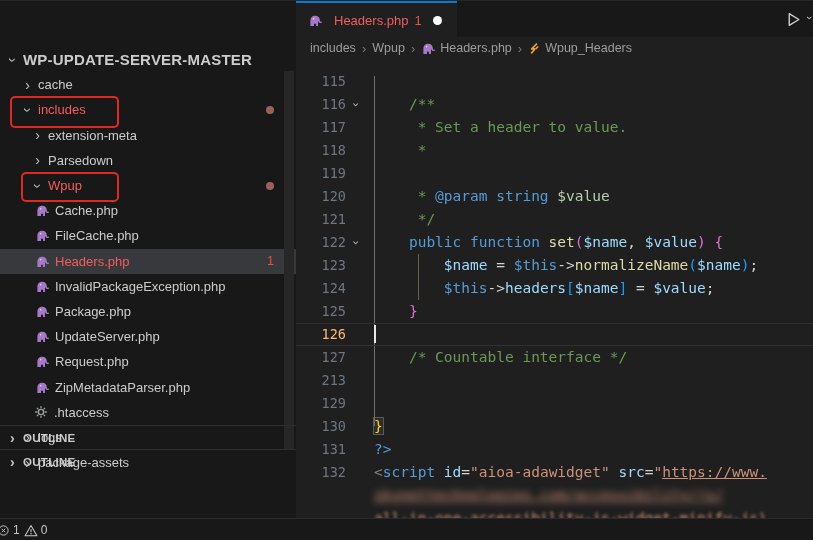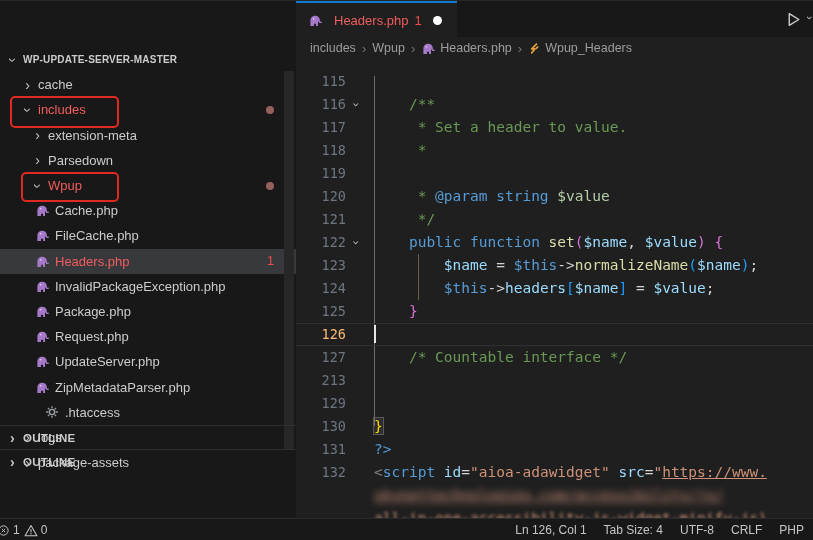--- a/index.html
+++ b/index.html
@@ -7,25 +7,25 @@
        font-family:"Liberation Sans",sans-serif;color:#cccccc;border-top:1px solid #262626;box-sizing:border-box;}
   
   #sidebar{position:absolute;left:0;top:0;width:296px;height:517px;background:#181818;overflow:hidden;}
   #sidebar-header{position:absolute;left:0;top:0;width:100%;height:44px;}
   #explorer-title{position:absolute;left:18px;top:16px;font-size:11.5px;color:#c2c2c2;letter-spacing:.3px;}
   #explorer-more{position:absolute;right:22px;top:10px;font-size:15px;font-weight:700;color:#cccccc;letter-spacing:1px;cursor:pointer;}
   #tree{position:absolute;left:0;top:46px;width:100%;height:424px;overflow:hidden;}
   .trow{position:relative;display:flex;align-items:center;height:25.2px;font-size:13px;color:#cccccc;white-space:nowrap;}
   .trow.selected{background:#37393d;}
   .trow.err .tlabel{color:#f25d5d;}
-  .trow.rootrow .tlabel{font-weight:700;font-size:10px;letter-spacing:.2px;}
+  .trow.rootrow .tlabel{font-weight:700;font-size:15px;letter-spacing:.2px;}
   .twisty{display:inline-block;width:15px;text-align:center;font-size:14px;color:#c5c5c5;flex:0 0 15px;margin-right:3px;}
   .twisty.open{transform:rotate(90deg);}
   .ticon{display:inline-flex;width:16px;height:16px;align-items:center;justify-content:center;flex:0 0 16px;margin-right:5px;}
-  .d0{padding-left:5px}.d1{padding-left:20px}.d2{padding-left:30px}.d2f{padding-left:44px}.d3f{padding-left:34px}
+  .d0{padding-left:5px}.d1{padding-left:20px}.d2{padding-left:30px}.d2f{padding-left:33px}.d3f{padding-left:34px}
   .tbadge{position:absolute;right:22px;font-size:12.5px;color:#f14c4c;}
   .tdot{position:absolute;right:22px;width:8px;height:8px;border-radius:50%;background:#97605e;}
   #scroll-thumb{position:absolute;right:2px;top:70px;width:10px;height:378px;background:#272727;}
   .section-head{position:absolute;left:0;width:296px;height:24px;border-top:1px solid #2f2f2f;display:flex;align-items:center;
                 font-size:11.5px;font-weight:700;color:#cccccc;letter-spacing:.3px;}
   .section-head .twisty{margin-left:5px;}
   
   .anno{position:absolute;border:2.5px solid #e02920;border-radius:5px;pointer-events:none;z-index:6;}
   
   #editor{position:absolute;left:296px;top:0;width:517px;height:517px;background:#1f1f1f;}
@@ -145,30 +145,30 @@
           </span>
           <span class="tlabel">Package.php</span>
         </div>
         <div class="trow d3f">
           <span class="ticon">
             <svg width="15" height="13" viewBox="0 0 16 14">
               <path fill="#a678c8" d="M2.5 13V7.2C2.5 4.2 4.8 2 7.7 2c2.9 0 5 2.2 5 5v.3c0 .9.6 1.2 1.8.9l.4 1.3c-1.9.6-3.3-.1-3.6-1.5h-.6V13H8.6v-2.6H6.4V13H2.5z"></path>
               <circle cx="6" cy="5.2" r=".8" fill="#e8defa"></circle>
             </svg>
           </span>
+          <span class="tlabel">UpdateServer.php</span>
+        </div>
+        <div class="trow d3f">
+          <span class="ticon">
+            <svg width="15" height="13" viewBox="0 0 16 14">
+              <path fill="#a678c8" d="M2.5 13V7.2C2.5 4.2 4.8 2 7.7 2c2.9 0 5 2.2 5 5v.3c0 .9.6 1.2 1.8.9l.4 1.3c-1.9.6-3.3-.1-3.6-1.5h-.6V13H8.6v-2.6H6.4V13H2.5z"></path>
+              <circle cx="6" cy="5.2" r=".8" fill="#e8defa"></circle>
+            </svg>
+          </span>
           <span class="tlabel">Request.php</span>
-        </div>
-        <div class="trow d3f">
-          <span class="ticon">
-            <svg width="15" height="13" viewBox="0 0 16 14">
-              <path fill="#a678c8" d="M2.5 13V7.2C2.5 4.2 4.8 2 7.7 2c2.9 0 5 2.2 5 5v.3c0 .9.6 1.2 1.8.9l.4 1.3c-1.9.6-3.3-.1-3.6-1.5h-.6V13H8.6v-2.6H6.4V13H2.5z"></path>
-              <circle cx="6" cy="5.2" r=".8" fill="#e8defa"></circle>
-            </svg>
-          </span>
-          <span class="tlabel">UpdateServer.php</span>
         </div>
         <div class="trow d3f">
           <span class="ticon">
             <svg width="15" height="13" viewBox="0 0 16 14">
               <path fill="#a678c8" d="M2.5 13V7.2C2.5 4.2 4.8 2 7.7 2c2.9 0 5 2.2 5 5v.3c0 .9.6 1.2 1.8.9l.4 1.3c-1.9.6-3.3-.1-3.6-1.5h-.6V13H8.6v-2.6H6.4V13H2.5z"></path>
               <circle cx="6" cy="5.2" r=".8" fill="#e8defa"></circle>
             </svg>
           </span>
           <span class="tlabel">ZipMetadataParser.php</span>
         </div>
@@ -379,21 +379,14 @@
           <span>
             <svg width="14" height="13" viewBox="0 0 16 15">
               <path d="M8 1.8 14.8 13.6H1.2z" fill="none" stroke="#c8c8c8" stroke-width="1.2" stroke-linejoin="round"></path>
               <path d="M8 6v3.4" stroke="#c8c8c8" stroke-width="1.3"></path>
               <circle cx="8" cy="11.3" r=".8" fill="#c8c8c8"></circle>
             </svg>
           </span>
           <span>0</span>
         </span>
       </div>
-    <div id="status-right">
-        <span class="sitem">Ln 126, Col 1</span>
-        <span class="sitem">Tab Size: 4</span>
-        <span class="sitem">UTF-8</span>
-        <span class="sitem">CRLF</span>
-        <span class="sitem">PHP</span>
-      </div>
   </div>
 </div>
 
 </body></html>

